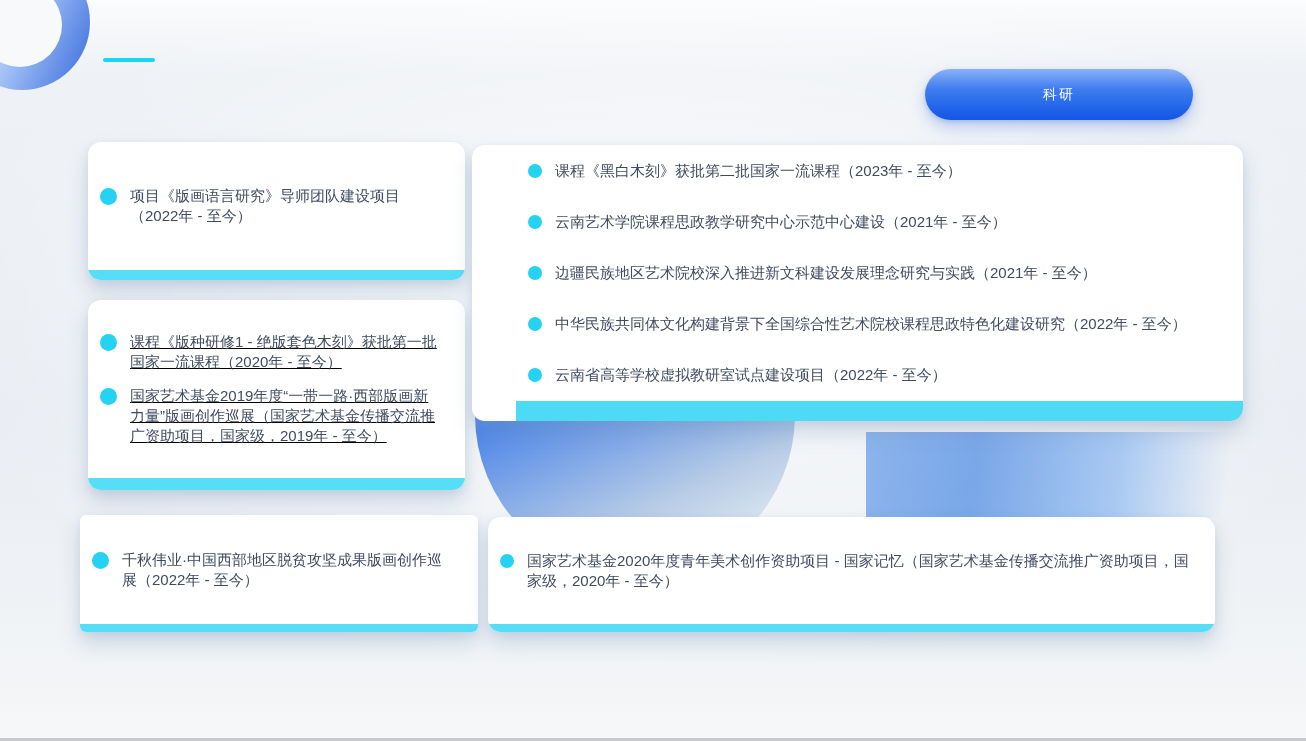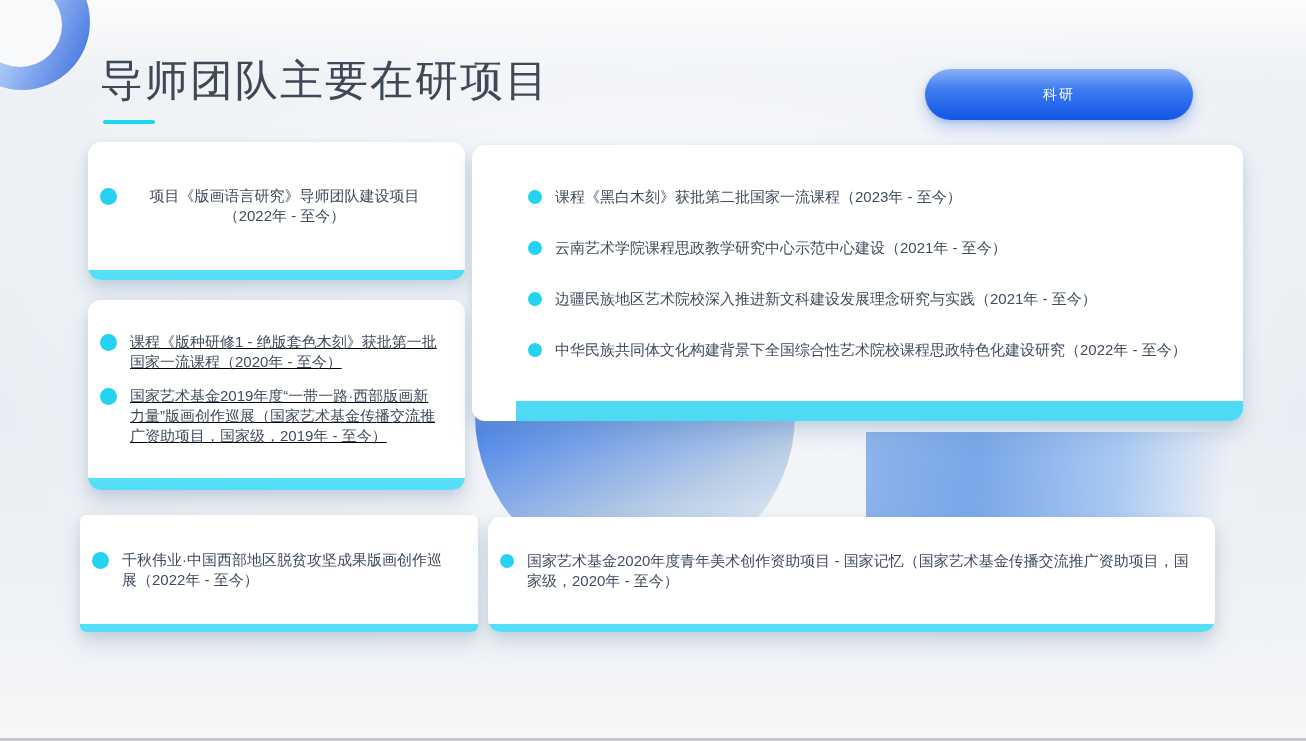--- a/index.html
+++ b/index.html
@@ -77,21 +77,21 @@
     display: flex; flex-direction: column;
     overflow: hidden; z-index: 1;
   }
   .card-body {
     flex: 1; display: flex; flex-direction: column;
     justify-content: center;
     padding: 8px 26px 8px 12px;
   }
   .accent-strip { flex: none; width: 100%; background: #55def6; }
 
-  .card-l1 { left: 88px;  top: 142px; width: 377px; height: 138px; text-align: center; }
+  .card-l1 { left: 88px;  top: 142px; width: 377px; height: 138px; }
   .card-l2 { left: 88px;  top: 300px; width: 377px; height: 190px; text-decoration: underline; }
   .card-l3 { left: 80px;  top: 515px; width: 398px; height: 117px; border-radius: 6px; }
   .card-r1 { left: 472px; top: 145px; width: 727px; height: 276px; padding-left: 44px; }
   .card-r2 { left: 488px; top: 517px; width: 727px; height: 115px; }
 
   .card-l1 .accent-strip { height: 10px; }
   .card-l2 .accent-strip { height: 12px; }
   .card-l3 .accent-strip { height: 8px; }
   .card-r1 .accent-strip { height: 20px; background: #4cdaf5; }
   .card-r2 .accent-strip { height: 8px; }
@@ -113,21 +113,20 @@
 <body>
 
 <div class="slide">
 
   <div class="deco-ring-outer"></div>
   <div class="deco-ring-hole"></div>
   <div class="deco-circle"></div>
   <div class="deco-band"></div>
 
   <div class="title-block">
-    <h1 class="page-title">导师团队主要在研项目</h1>
     <div class="title-underline"></div>
   </div>
   <button class="category-pill">科研</button>
 
   <div class="card card-l1">
     <div class="card-body">
       <div class="bullet">
         <span class="dot"></span>
         <span class="bullet-text">项目《版画语言研究》导师团队建设项目（2022年 - 至今）</span>
       </div>
@@ -169,20 +168,24 @@
         <span class="dot"></span>
         <span class="bullet-text">云南艺术学院课程思政教学研究中心示范中心建设（2021年 - 至今）</span>
       </div>
       <div class="bullet">
         <span class="dot"></span>
         <span class="bullet-text">边疆民族地区艺术院校深入推进新文科建设发展理念研究与实践（2021年 - 至今）</span>
       </div>
       <div class="bullet">
         <span class="dot"></span>
         <span class="bullet-text">中华民族共同体文化构建背景下全国综合性艺术院校课程思政特色化建设研究（2022年 - 至今）</span>
+      </div>
+      <div class="bullet">
+        <span class="dot"></span>
+        <span class="bullet-text">云南省高等学校虚拟教研室试点建设项目（2022年 - 至今）</span>
       </div>
     </div>
     <div class="accent-strip"></div>
   </div>
 
   <div class="card card-r2">
     <div class="card-body">
       <div class="bullet">
         <span class="dot"></span>
         <span class="bullet-text">国家艺术基金2020年度青年美术创作资助项目 - 国家记忆（国家艺术基金传播交流推广资助项目，国家级，2020年 - 至今）</span>

